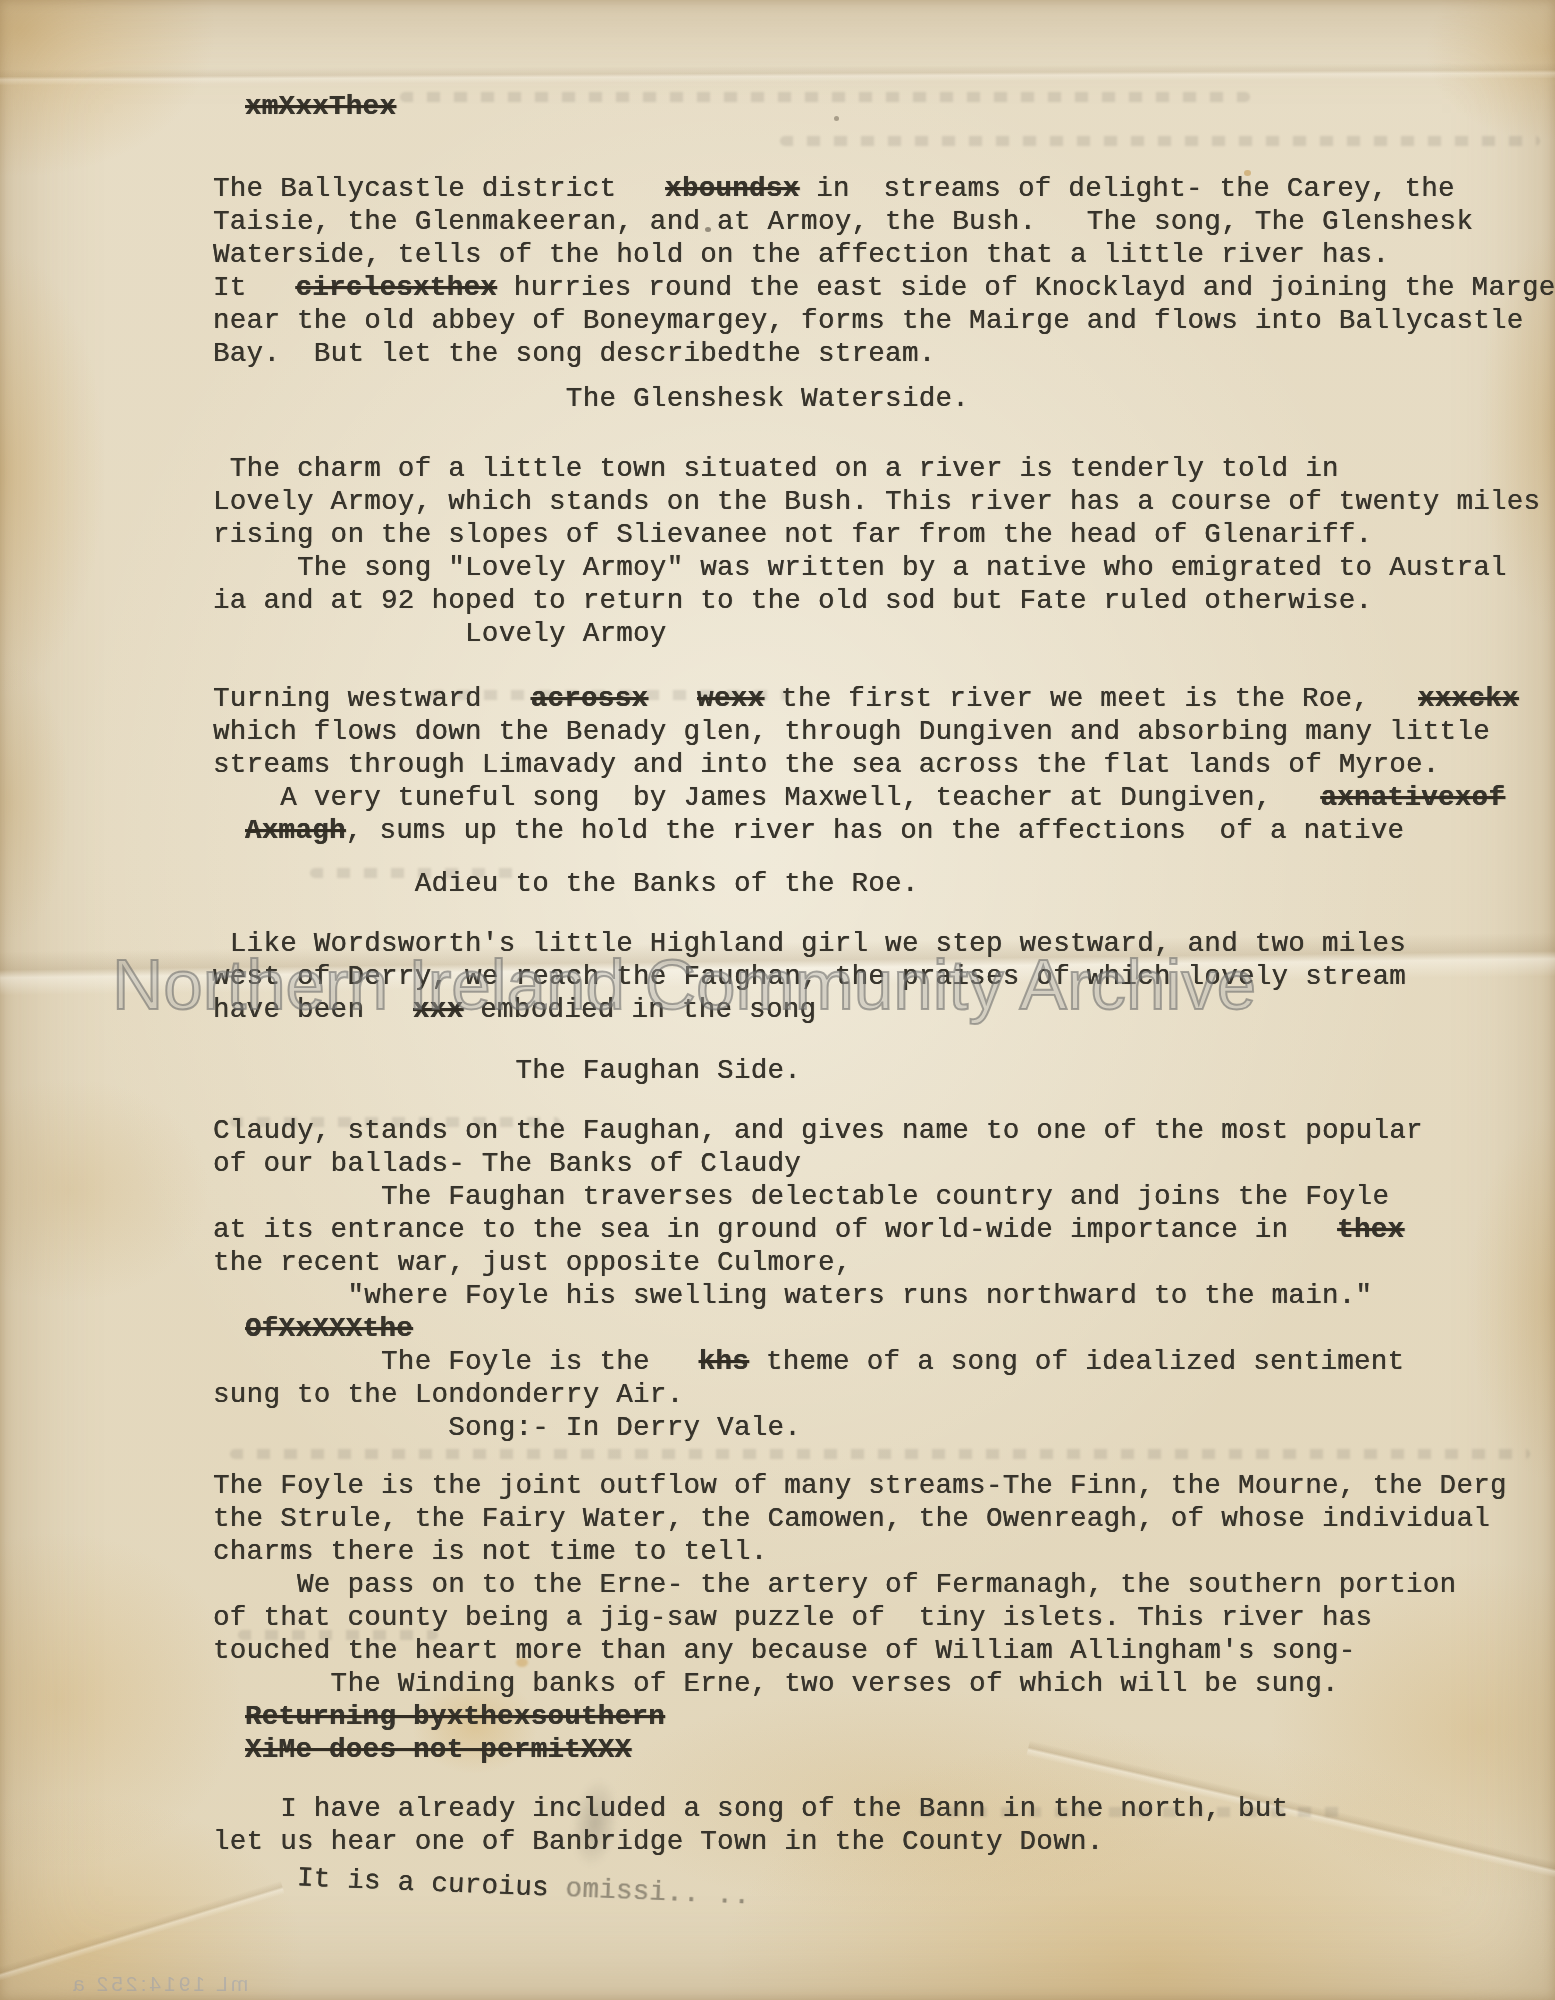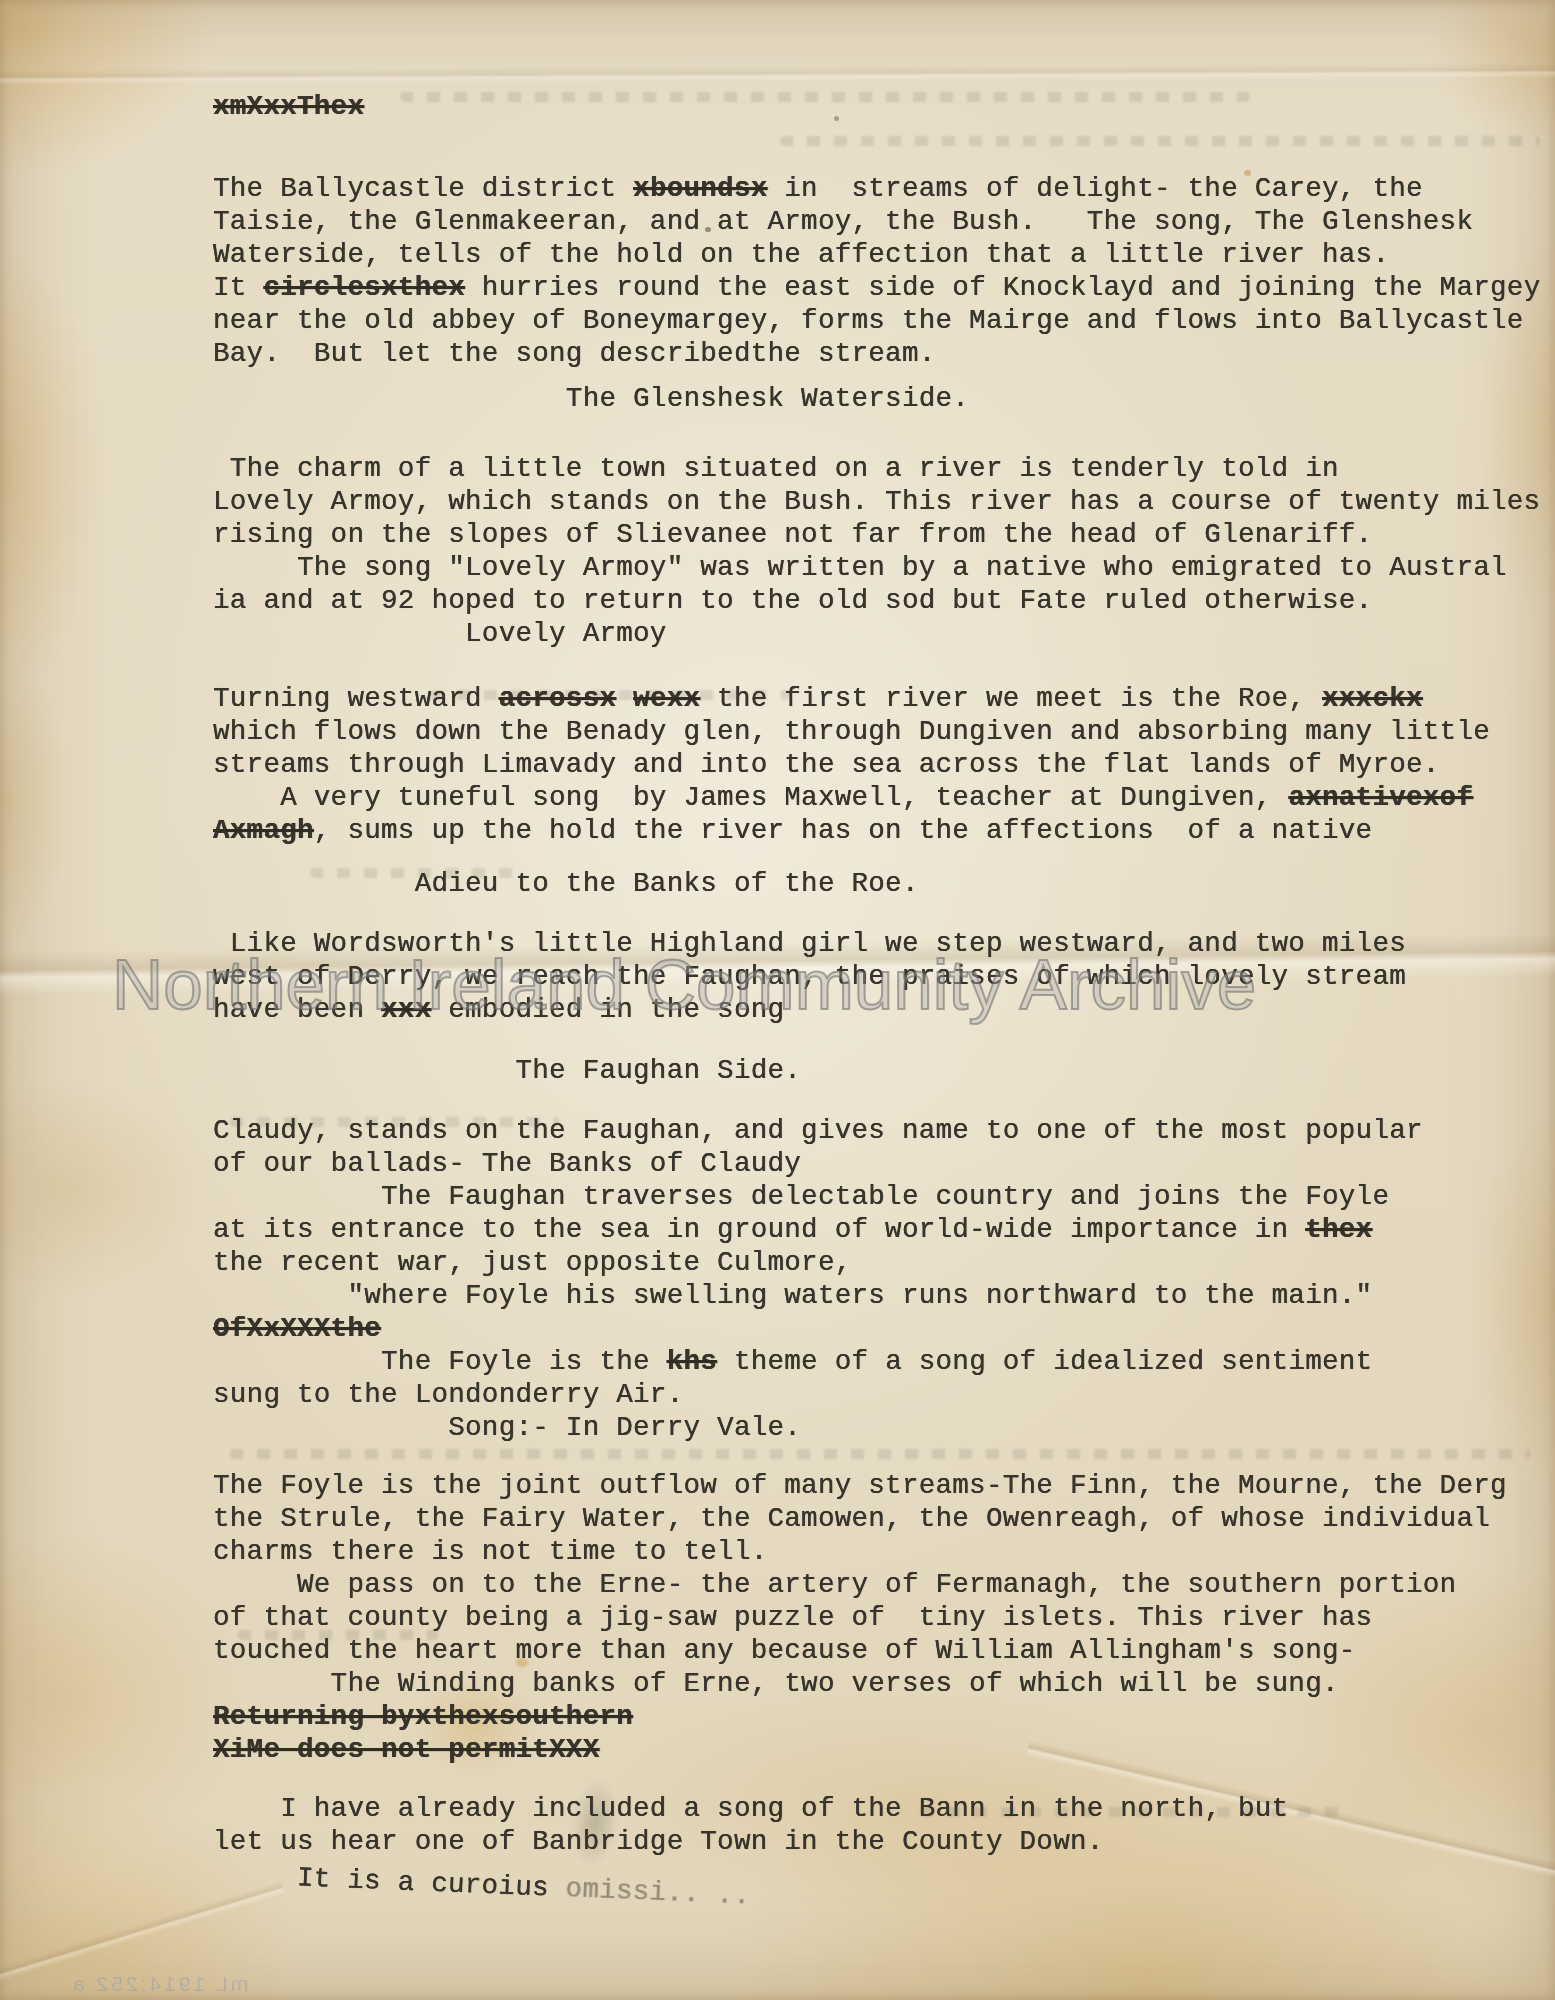--- a/index.html
+++ b/index.html
@@ -29,20 +29,21 @@
     font-size:27.5px; line-height:33px; letter-spacing:.3px;
     color:var(--ink, #37342c); white-space:pre;
     text-shadow:0 0 .6px rgba(52,48,38,.9), .5px .4px .8px rgba(52,48,38,.35);
   }
   .line { height:33px; }
   .struck {
     font-weight:bold;
     text-decoration:line-through;
     text-decoration-thickness:2.5px;
     text-decoration-color:rgba(48,44,34,.85);
+    margin-left:32px;
   }
   .faded { opacity:.45; filter:blur(.5px); }
   .fading { transform:rotate(2.3deg); transform-origin:0 50%; }
   .watermark {
     position:absolute; left:112px; top:944px; width:1345px;
     font-family:"Liberation Sans","DejaVu Sans",sans-serif;
     font-size:71px; white-space:nowrap; letter-spacing:0px;
     color:rgba(178,178,174,.40);
     -webkit-text-stroke:2px rgba(104,104,102,.55);
     pointer-events:none; z-index:5;

